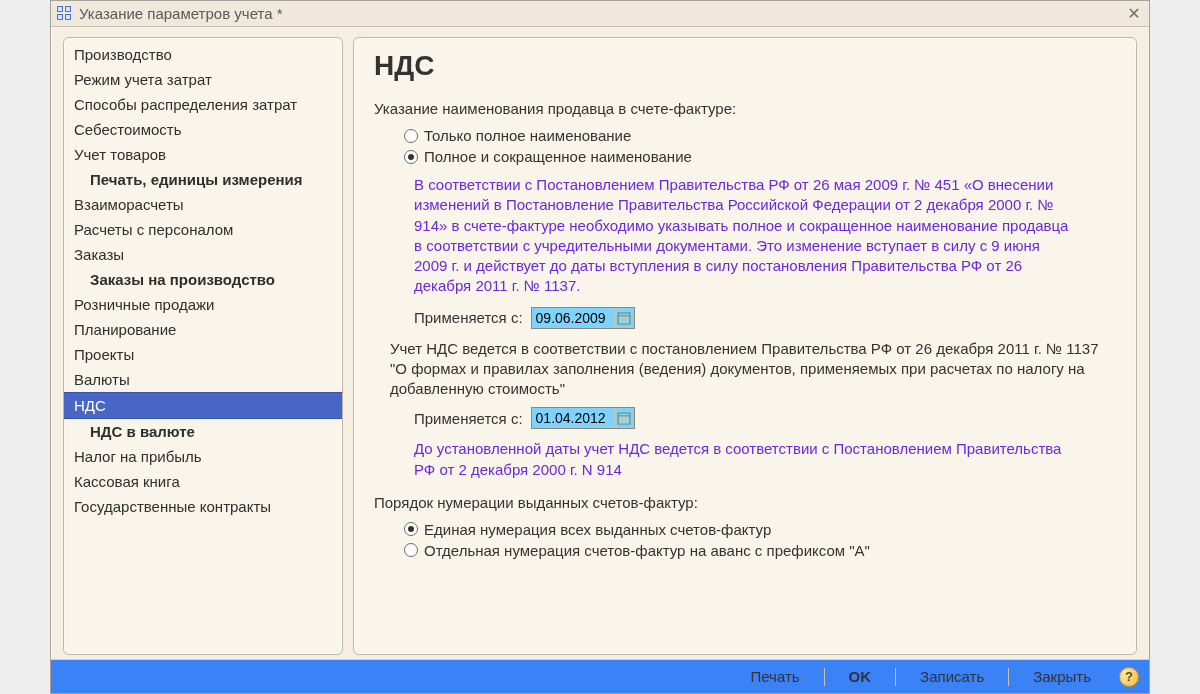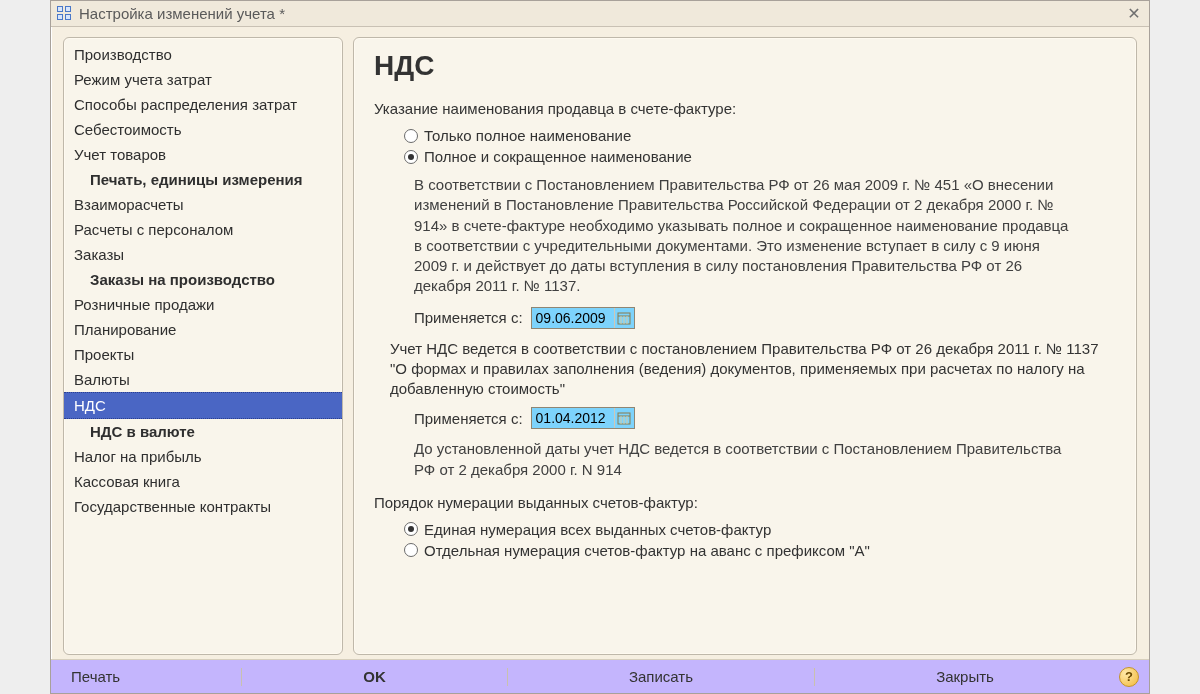--- a/index.html
+++ b/index.html
@@ -102,21 +102,21 @@
     margin: 4px 0 4px 30px;
   }
   .radio {
     width: 14px; height: 14px; border:1px solid #6b6b6b; border-radius:50%;
     display:inline-flex; align-items:center; justify-content:center;
     background:#fff;
   }
   .radio .dot { width:6px; height:6px; border-radius:50%; background:#333; display:none;}
   .radio.checked .dot { display:block; }
   .blue-note {
-    color: #404040;
+    color: #6d28d9;
     margin: 10px 0 10px 40px;
     line-height: 1.35;
     max-width: 660px;
   }
   .date-row {
     display:flex; align-items:center; gap:8px;
     margin: 8px 0 10px 40px;
   }
   .date-row.tight { margin-left: 40px; }
   .date-input {
@@ -138,25 +138,25 @@
     border-left:1px solid #cfc7b6;
     color:#7a6c40;
     cursor:pointer;
   }
   .para { margin: 8px 0 8px 16px; line-height:1.35; }
 
   .footer {
     height: 34px;
     display:flex;
     align-items:center;
-    justify-content:space-between;
+    justify-content:flex-end;
     padding: 0 10px;
-    gap: 4px;
+    gap: 12px;
     border-top: 1px solid #d7cfbd;
-    background: #c4b5fd;
+    background: #3b82f6;
     font-size: 15px;
   }
   .footer .btn {
     padding: 2px 10px;
     cursor:pointer;
     color:#333;
   }
   .footer .sep { width:1px; height:18px; background:#c9c1af; margin:0 2px;}
   .footer .btn.bold { font-weight:bold; }
   .footer .help {
@@ -175,21 +175,21 @@
 
 <div class="outer">
 
   <div class="titlebar">
     <span class="app-icon">
       <span class="sq a"></span>
         <span class="sq b"></span>
         <span class="sq c"></span>
         <span class="sq d"></span>
     </span>
-    <span class="title">Настройка изменений учета *</span>
+    <span class="title">Указание параметров учета *</span>
     <span class="close">✕</span>
   </div>
 
   <div class="body">
 
     <div class="panel sidebar" id="sidebar">
         <div class="item">Производство</div>
         <div class="item">Режим учета затрат</div>
         <div class="item">Способы распределения затрат</div>
         <div class="item">Себестоимость</div>

